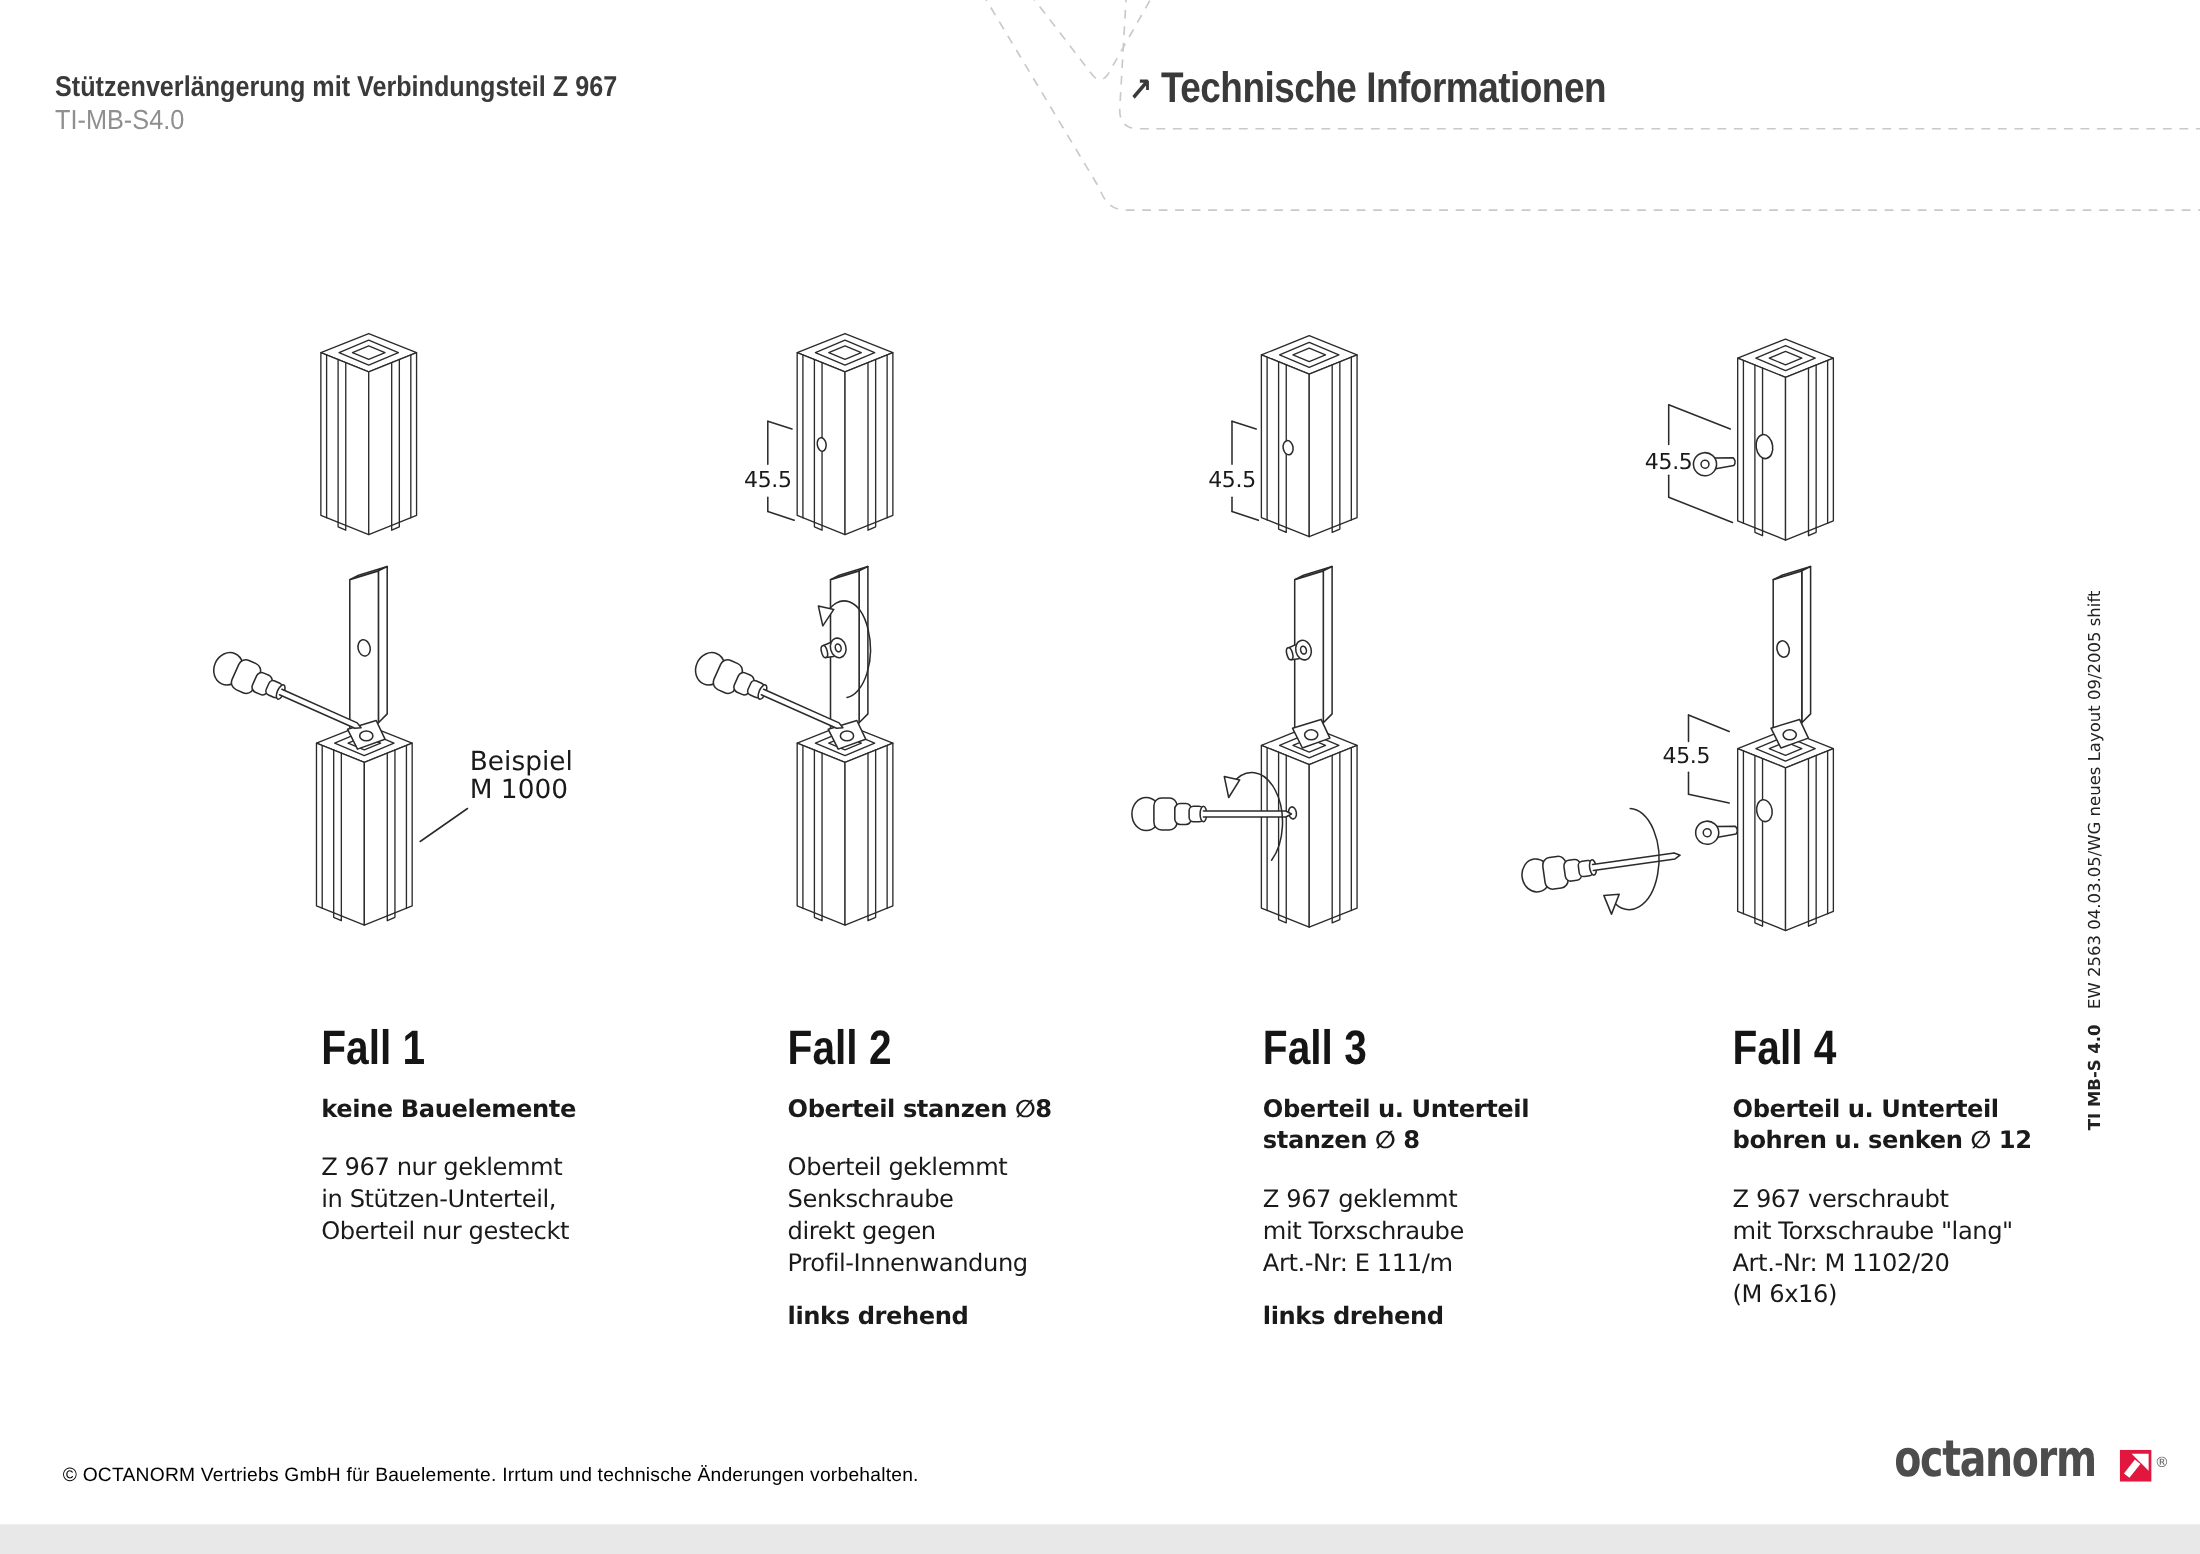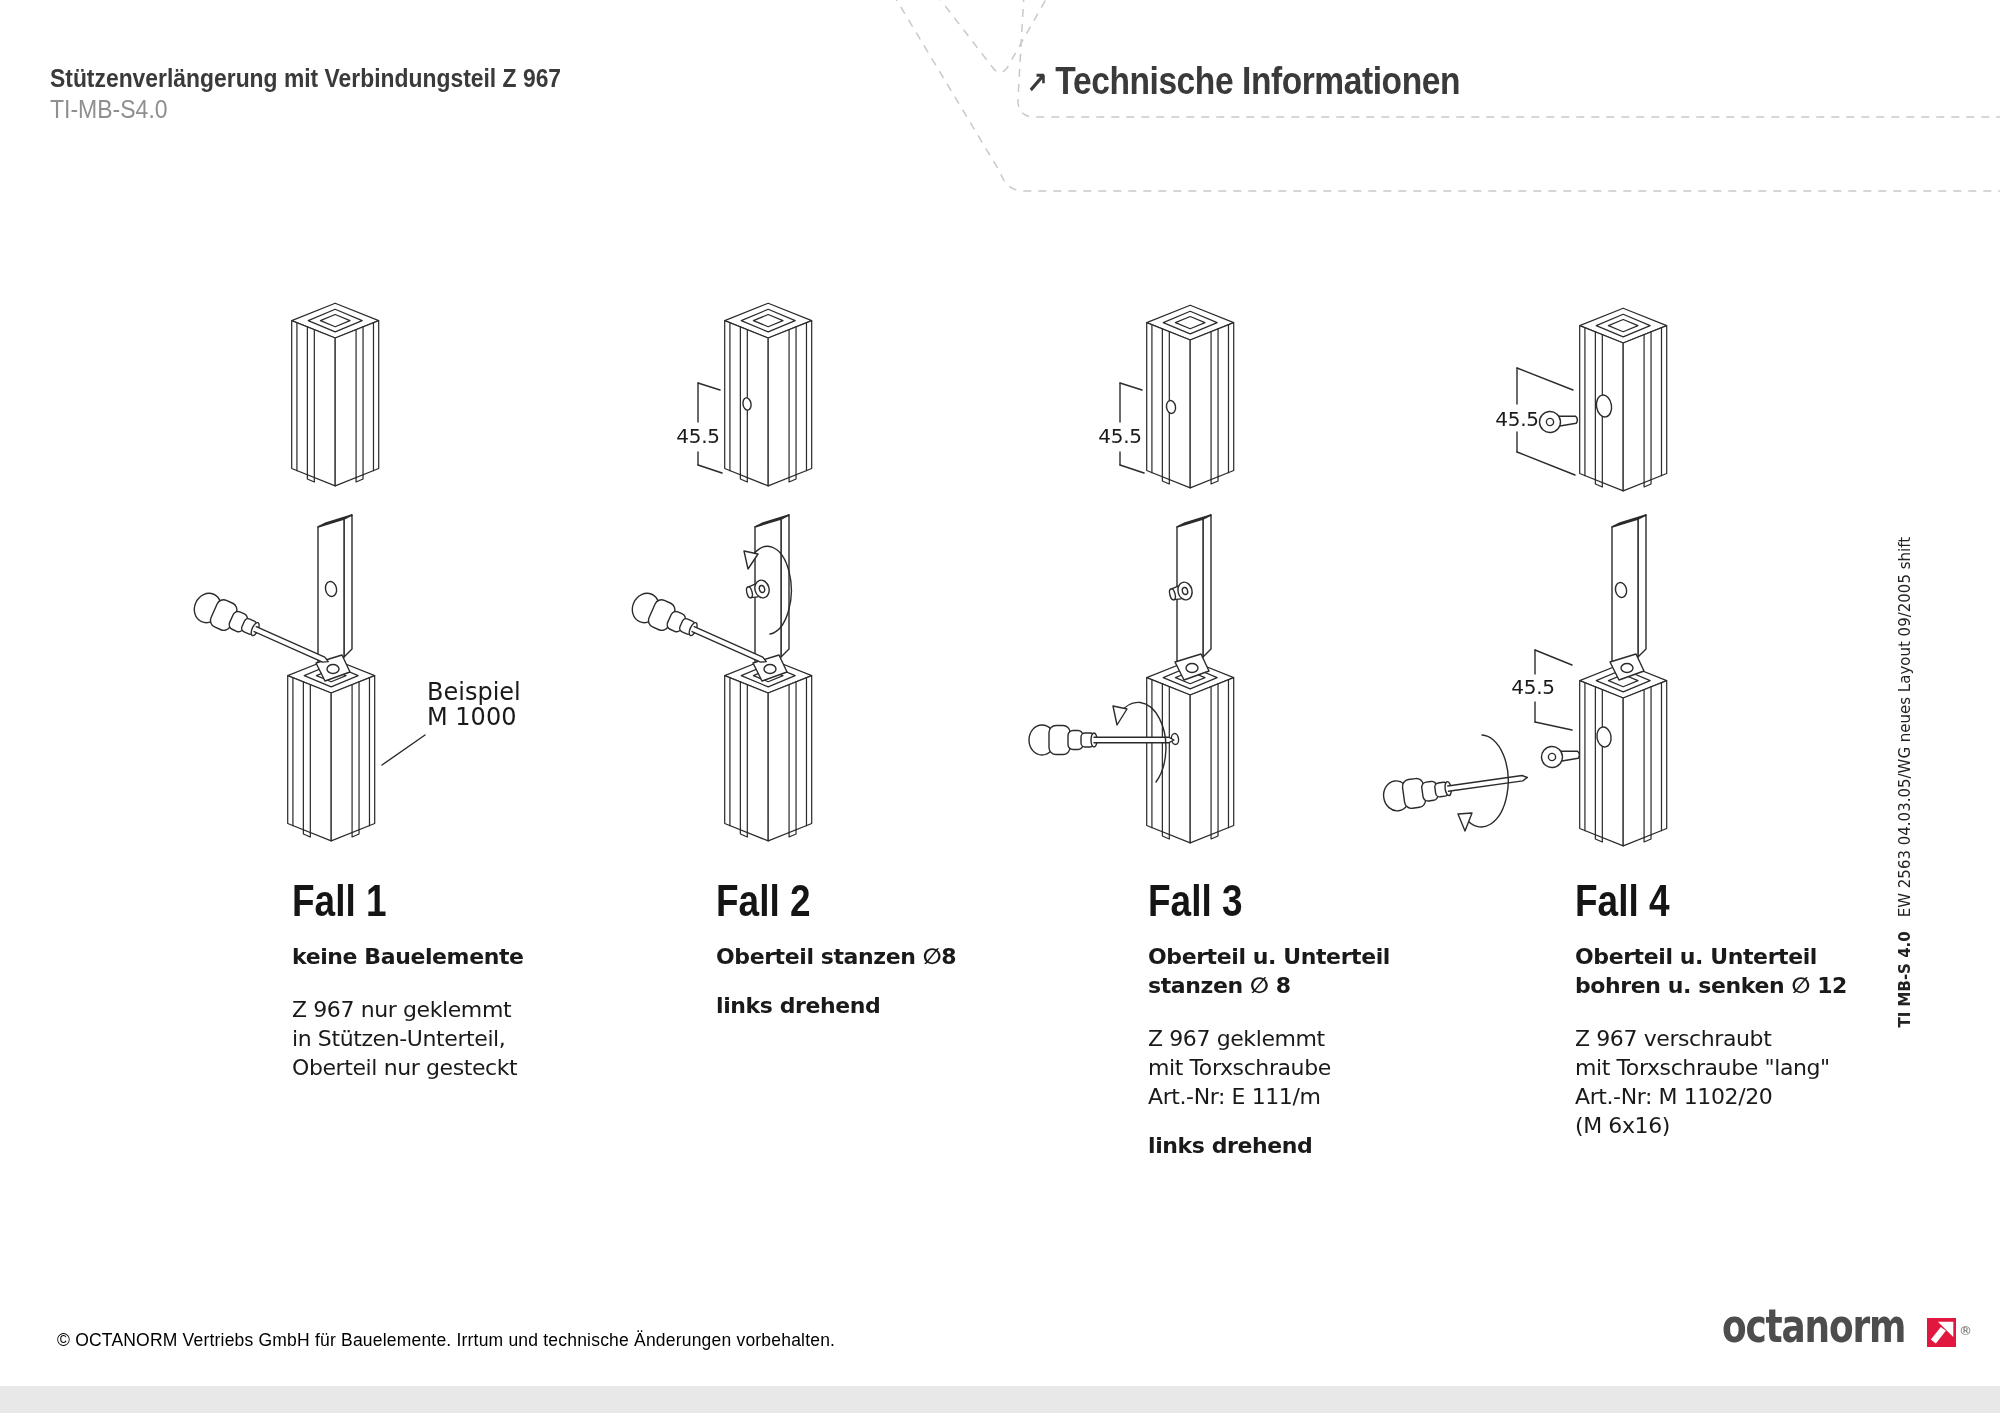--- a/index.html
+++ b/index.html
@@ -22,21 +22,21 @@
   #deco{left:0;top:0;}
   #deco path{stroke:#c9c9c9;stroke-width:1.5;stroke-dasharray:8 7;fill:none;}
 
   
   .fig{position:absolute;overflow:visible;}
   .draw{stroke:#2b2b2b;stroke-width:1.4;stroke-linejoin:round;stroke-linecap:round;fill:none;}
   .dim-t{font-family:"DejaVu Sans",sans-serif;font-size:20px;fill:#1a1a1a;letter-spacing:-.3px;}
   .lbl{font-family:"DejaVu Sans",sans-serif;font-size:24px;fill:#1a1a1a;}
 
   
-  .case{position:absolute;top:878px;width:340px;}
+  .case{position:absolute;top:930px;width:340px;}
   .case h2{margin:0;font-family:"Liberation Sans",sans-serif;font-weight:700;font-size:44px;line-height:46px;
            color:#151515;transform:scaleX(.84);transform-origin:left top;white-space:nowrap;}
   .sub{margin-top:18px;}
   .sub-line{font-family:"DejaVu Sans",sans-serif;font-weight:700;font-size:22px;line-height:29px;
             letter-spacing:-.4px;white-space:nowrap;}
   .body{margin-top:24px;}
   .body-line{font-family:"DejaVu Sans",sans-serif;font-size:22px;line-height:29px;letter-spacing:-.4px;white-space:nowrap;}
   .note{margin-top:22px;font-family:"DejaVu Sans",sans-serif;font-weight:700;font-size:22px;letter-spacing:-.4px;}
   .sub-line:empty,.body-line:empty,.note:empty{display:none;}
 
@@ -236,20 +236,26 @@
     </div>
 
   </div>
 
   <div class="case" style="left:716px">
     <h2>Fall 2</h2>
     <div class="sub">
       <div class="sub-line">Oberteil stanzen ∅8</div>
 
     </div>
+    <div class="body">
+      <div class="body-line">Oberteil geklemmt</div>
+      <div class="body-line">Senkschraube</div>
+      <div class="body-line">direkt gegen</div>
+      <div class="body-line">Profil-Innenwandung</div>
+    </div>
     <div class="note">links drehend</div>
   </div>
 
   <div class="case" style="left:1148px">
     <h2>Fall 3</h2>
     <div class="sub">
       <div class="sub-line">Oberteil u. Unterteil</div>
       <div class="sub-line">stanzen ∅ 8</div>
     </div>
     <div class="body">

